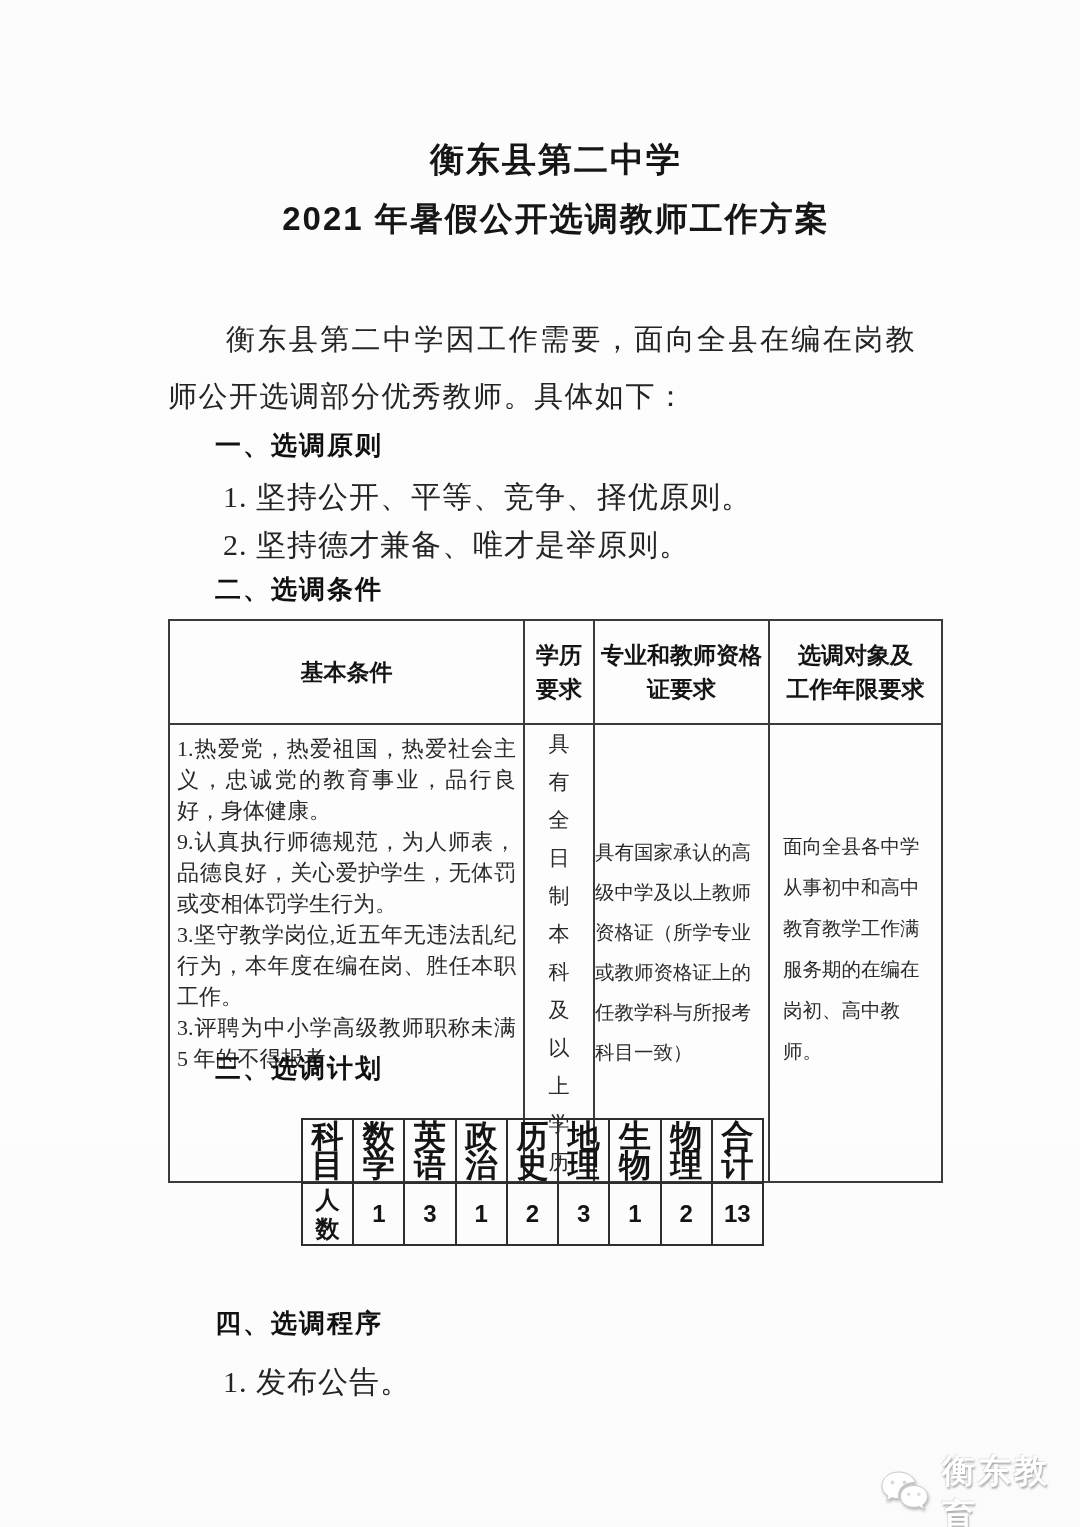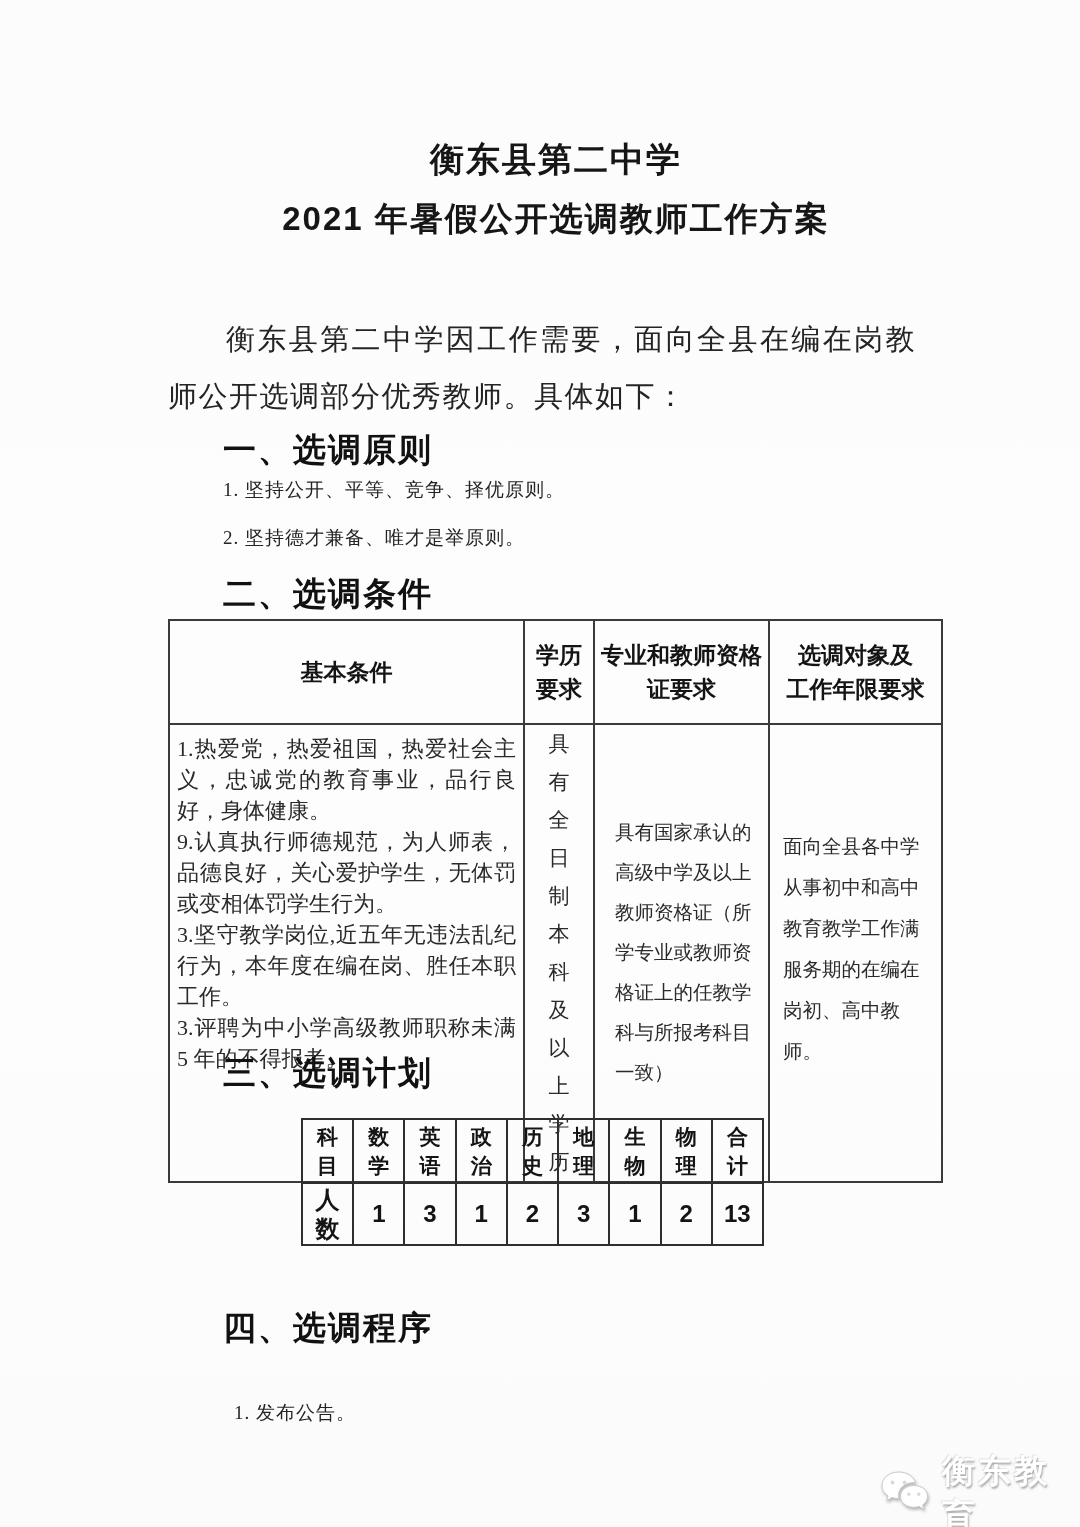--- a/index.html
+++ b/index.html
@@ -25,37 +25,37 @@
   .title2 { top:197px; font-size:33px; }
 
   .intro {
     position:absolute; top:311px; left:168px; width:748px;
     font-size:29px; line-height:57px;
     text-indent:58px; text-align:justify;
     letter-spacing:1.5px; color:#242424;
   }
 
   .heading {
-    position:absolute; left:223px;
-    font-weight:bold; font-size:33px; color:#111;
+    position:absolute; left:215px;
+    font-weight:bold; font-size:26px; color:#111;
     letter-spacing:2px;
     font-family:"Liberation Serif", serif;
   }
   .h1 { top:428px; }
   .h2 { top:572px; }
   .h3 { top:1051px; }
   .h4 { top:1306px; }
 
   .body-item {
     position:absolute; left:223px;
-    font-size:19px; color:#242424; letter-spacing:1px;
+    font-size:30px; color:#242424; letter-spacing:1px;
   }
   .i11 { top:477px; }
   .i12 { top:525px; }
-  .i41 { top:1400px;margin-left:11px; }
+  .i41 { top:1362px; }
 
   
   table { border-collapse:collapse; }
   .cond-table {
     position:absolute; top:607px; left:168px;
     width:757px; table-layout:fixed;margin-top:12px;
   }
   .cond-table td {
     border:2px solid #3a3a3a;
     vertical-align:middle;
@@ -77,42 +77,42 @@
     font-size:22px; line-height:31px; color:#2a2a2a;
     text-align:justify;
   }
   .cond-cell-basic p { margin:0; }
   .cond-cell-edu {
     text-align:center; padding:0 17px;
     font-size:21px; line-height:38px; color:#2a2a2a;
     word-break:break-all;
   }
   .cond-cell-qual {
-    padding:0 6px 0 20px;
+    padding:0 6px 0 0;
     font-size:19.5px; line-height:40px; color:#2a2a2a;
     word-break:break-all; text-align:left;
   }
   .cond-cell-target {
     padding:0 10px 8px 13px;
     font-size:19.5px; line-height:41px; color:#2a2a2a;
     word-break:break-all; text-align:left;
   }
 
   
   .plan-table {
     position:absolute; top:1118px; left:301px;
     width:463px; table-layout:fixed;
   }
   .plan-table td {
     border:2px solid #2e2e2e;
     text-align:center; vertical-align:middle;
     font-family:"Liberation Sans", sans-serif;
     font-weight:bold; color:#141414;
   }
-  .plan-table .row-subjects td { height:60px; font-size:21px; line-height:29px; }
+  .plan-table .row-subjects td { height:60px; font-size:32px; line-height:29px; }
   .plan-table .row-counts td { height:56px; font-size:24px; }
   .stack {
     display:inline-block; width:1.1em;
     word-break:break-all; line-height:29px;
   }
 
   
   .watermark {
     position:absolute; top:1449px; left:878px;
     display:flex; align-items:center; gap:8px;

